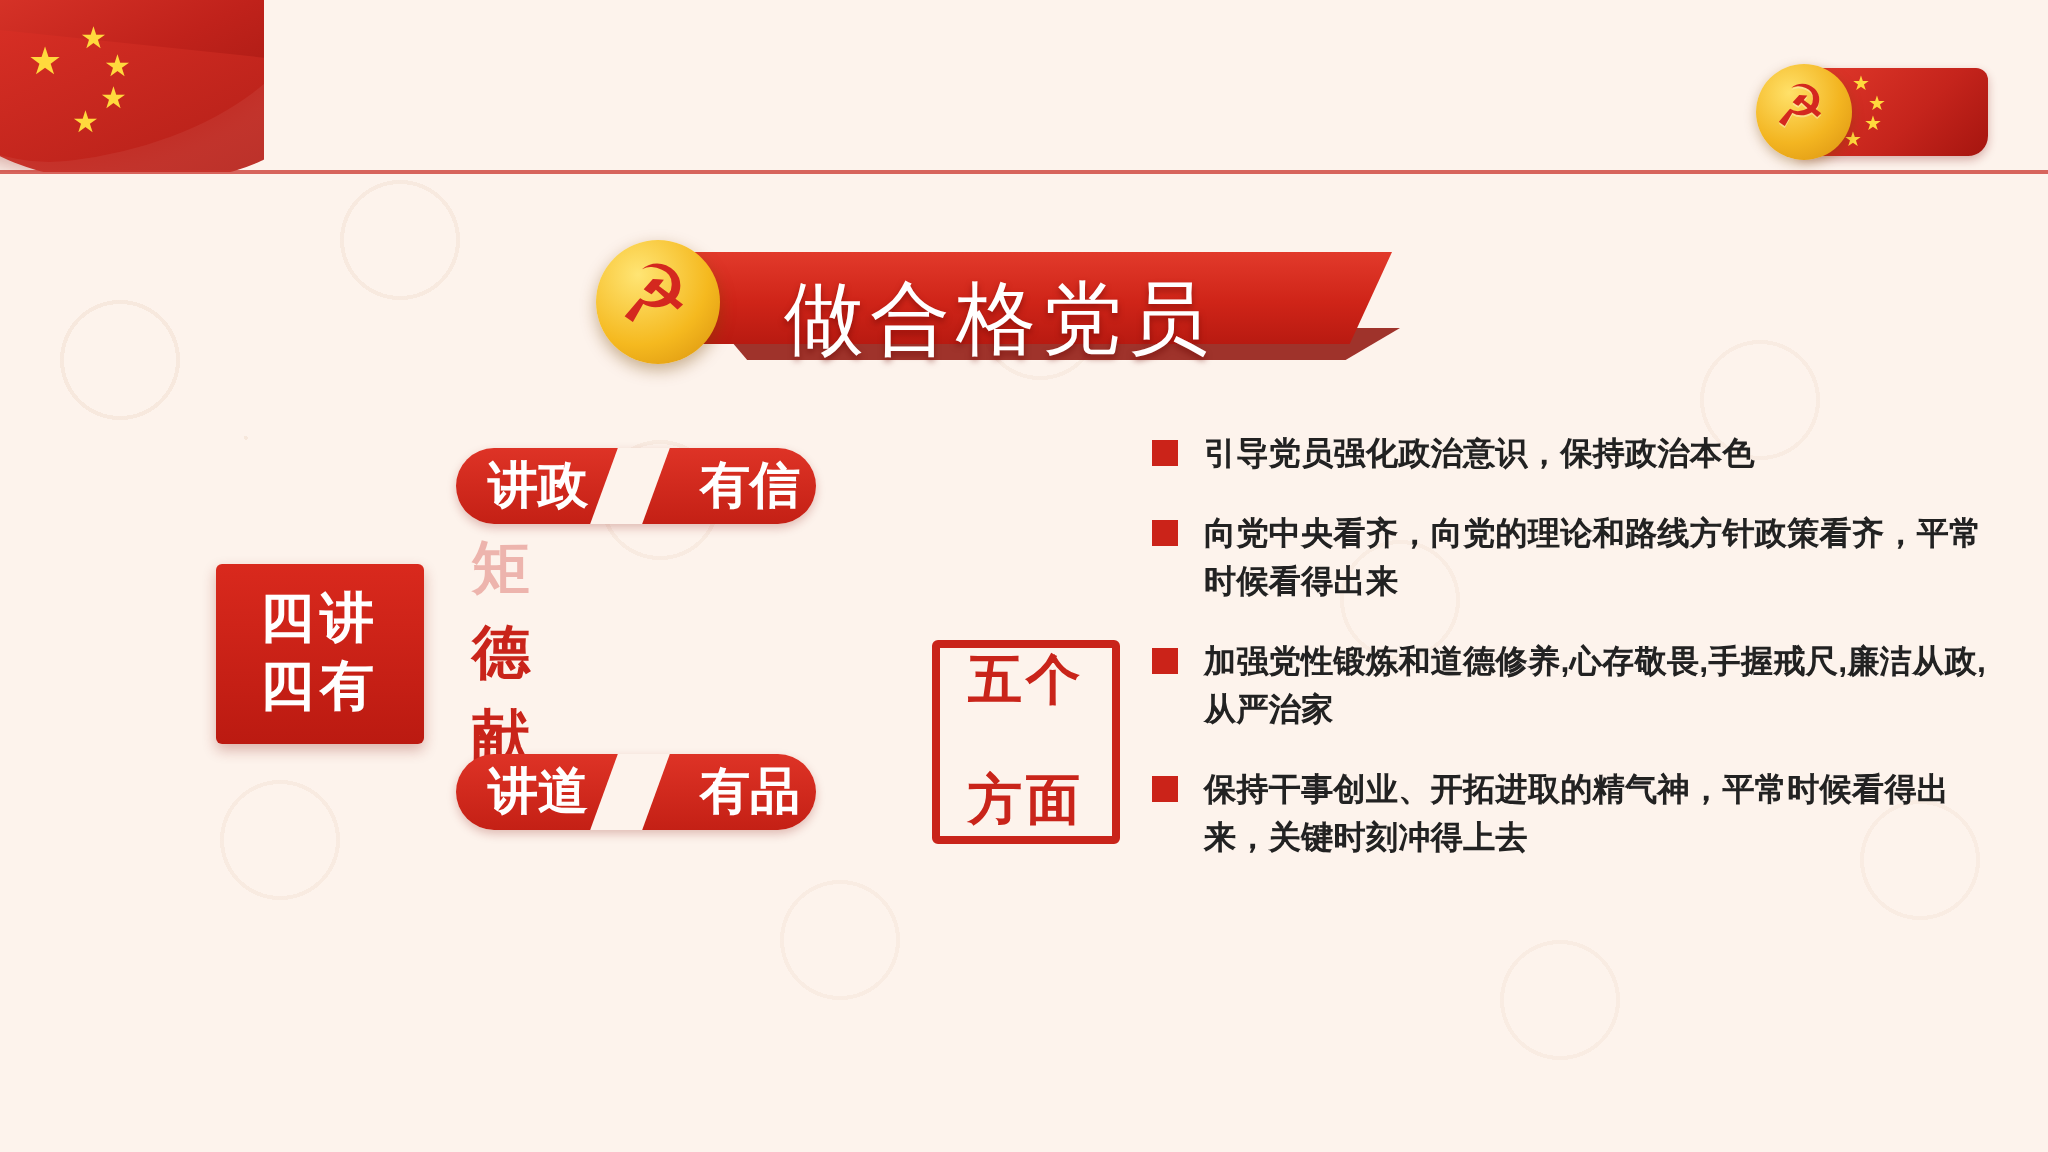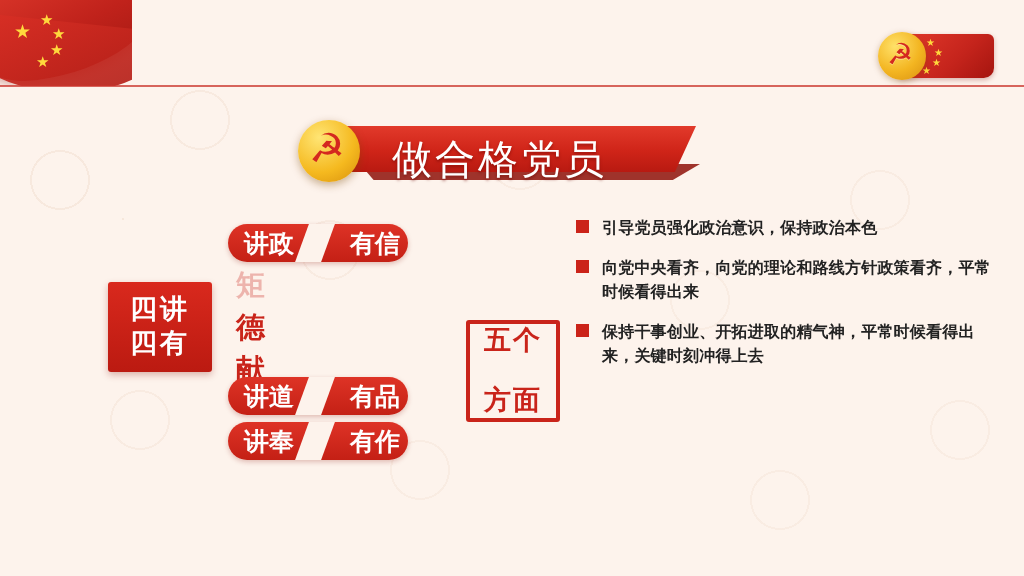--- a/index.html
+++ b/index.html
@@ -390,38 +390,37 @@
   <div class="pill pill1">
     <div class="left-text">讲政</div>
     <div class="slash"></div>
     <div class="right-text">有信</div>
   </div>
   <div class="pill pill3">
     <div class="left-text">讲道</div>
     <div class="slash"></div>
     <div class="right-text">有品</div>
   </div>
-  <div class="pill pill4">
-    <div class="left-text">讲奉</div>
-    <div class="slash"></div>
-    <div class="right-text">有作</div>
-  </div>
 
   <div class="wuge">
     <span>五个</span>
     <span>方面</span>
   </div>
 
   <div class="bullets">
     <div class="bullet">
       <div class="marker"></div>
       <div class="txt">引导党员强化政治意识，保持政治本色</div>
     </div>
     <div class="bullet">
       <div class="marker"></div>
       <div class="txt">向党中央看齐，向党的理论和路线方针政策看齐，平常时候看得出来</div>
     </div>
     <div class="bullet">
       <div class="marker"></div>
+      <div class="txt">加强党性锻炼和道德修养,心存敬畏,手握戒尺,廉洁从政,从严治家</div>
+    </div>
+    <div class="bullet">
+      <div class="marker"></div>
       <div class="txt">保持干事创业、开拓进取的精气神，平常时候看得出来，关键时刻冲得上去</div>
     </div>
   </div>
 </div>
 
 </body></html>

